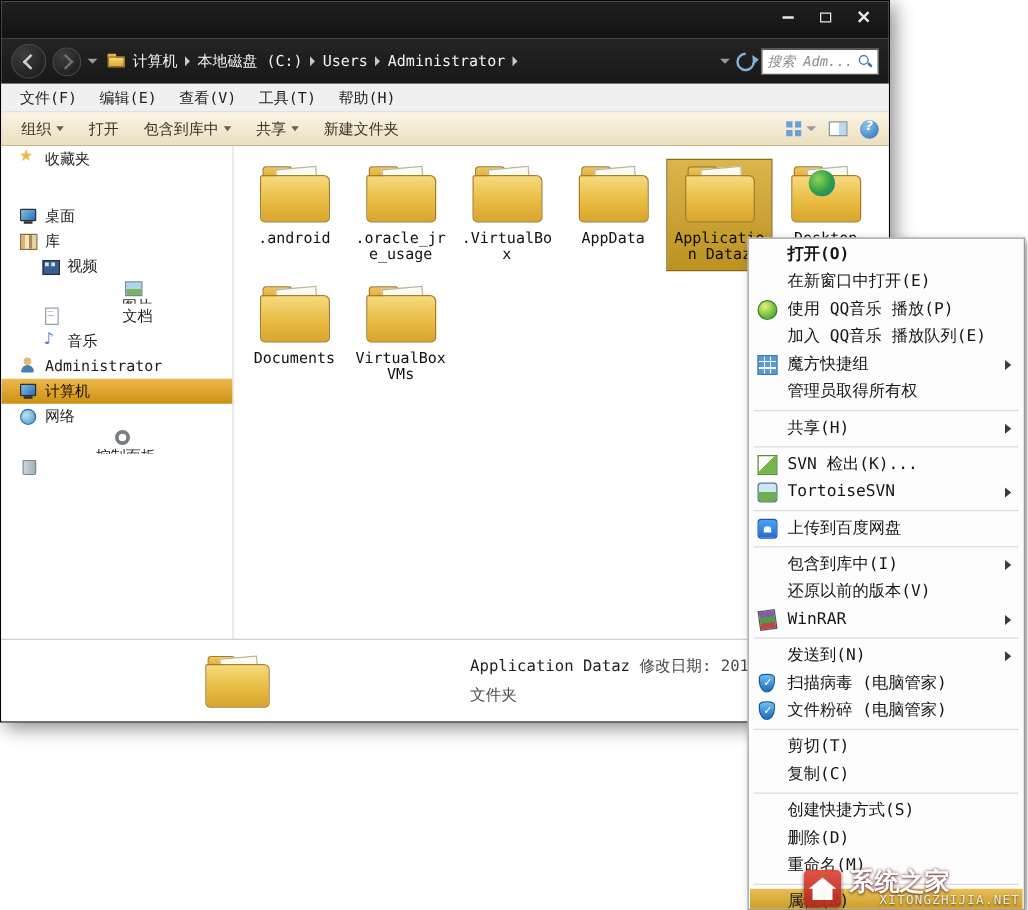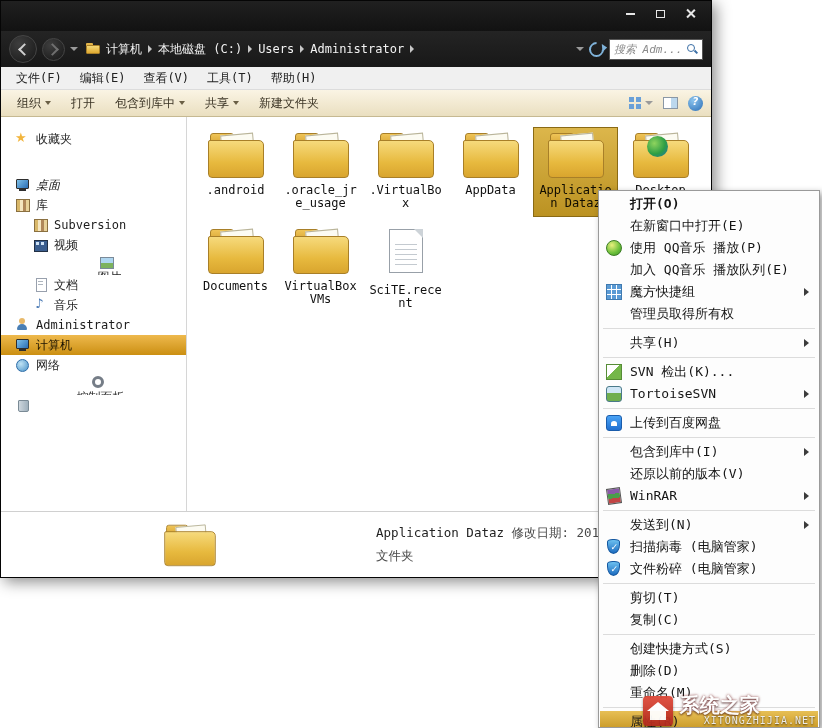--- a/index.html
+++ b/index.html
@@ -62,23 +62,23 @@
   .tool-btn .dd{width:0;height:0;border-left:3.5px solid transparent;border-right:3.5px solid transparent;border-top:4px solid #6a5f45;}
   .tool-right{display:flex;align-items:center;gap:10px;}
   .tool-ic{display:flex;align-items:center;gap:3px;cursor:default;}
   .grid-ic{position:relative;width:13px;height:13px;}
   .grid-ic::before{content:"";position:absolute;left:0;top:0;width:5px;height:5px;background:#6aa0d8;box-shadow:7px 0 0 #6aa0d8,0 7px 0 #6aa0d8,7px 7px 0 #6aa0d8;}
   .prev-ic{width:15px;height:12px;border:1px solid #8a97a5;background:linear-gradient(90deg,#fff 55%,#bcd8ee 45%);box-sizing:border-box;}
   .help-ic{width:15px;height:15px;border-radius:50%;background:radial-gradient(circle at 35% 30%,#8cc4ee,#2a6db5);position:relative;}
   .help-ic::after{content:"?";position:absolute;left:4.5px;top:0.5px;color:#fff;font-size:10px;font-weight:bold;font-family:"DejaVu Sans",sans-serif;}
   
   .content{flex:1;display:flex;min-height:0;}
-  .sidebar{width:186px;border-right:1px solid #d6d6d6;box-sizing:border-box;background:#fff;padding-top:12px;overflow:hidden;}
+  .sidebar{width:186px;border-right:1px solid #d6d6d6;box-sizing:border-box;background:#fff;padding-top:0;overflow:hidden;}
   .side-item{height:20px;display:flex;align-items:center;font-size:12px;color:#1d1d1d;white-space:nowrap;cursor:default;}
-  .side-item.gap{margin-top:26px;font-style:italic;}
+  .side-item.gap{margin-top:26px;}
   .side-item.selected{background:linear-gradient(180deg,#eeb94d,#cb8f12);color:#1a1200;}
   .slabel{overflow:hidden;text-overflow:ellipsis;}
   .sicon{display:inline-block;width:15px;height:14px;margin-right:6px;position:relative;flex:none;}
   .sicon.star::before{content:"★";position:absolute;left:0;top:-2px;color:#f2b53d;font-size:13px;font-family:"DejaVu Sans",sans-serif;}
   .sicon.desktop::before,.sicon.computer::before{content:"";position:absolute;left:1px;top:1px;width:11px;height:8px;background:linear-gradient(135deg,#7fc1e8,#2a6db5);border:1.5px solid #2e2e2e;border-radius:1px;}
   .sicon.desktop::after,.sicon.computer::after{content:"";position:absolute;left:4px;top:11px;width:7px;height:2px;background:#2e2e2e;}
   .sicon.library::before{content:"";position:absolute;left:1px;top:1px;width:12px;height:11px;border:1px solid #8a7040;background:linear-gradient(90deg,#d9b86a 0 3px,#f5e6c0 3px 6px,#b0885a 6px 9px,#e8d29a 9px 12px);}
   .sicon.video::before{content:"";position:absolute;left:1px;top:2px;width:12px;height:10px;background:#3b5e8f;border:1px solid #223044;}
   .sicon.video::after{content:"";position:absolute;left:3px;top:4px;width:3px;height:3px;background:#cfe2f5;box-shadow:5px 0 0 #cfe2f5;}
   .sicon.picture::before{content:"";position:absolute;left:1px;top:2px;width:12px;height:10px;border:1px solid #7a8a99;background:linear-gradient(180deg,#aed6f0 55%,#7cb25e 45%);}
@@ -236,32 +236,28 @@
           </div>
           <div class="side-item gap" style="padding-left: 14px;">
             <span class="sicon desktop"></span>
             <span class="slabel">桌面</span>
           </div>
           <div class="side-item" style="padding-left: 14px;">
             <span class="sicon library"></span>
             <span class="slabel">库</span>
           </div>
           <div class="side-item" style="padding-left: 32px;">
-            <span class="sicon library"></span>
-            <span class="slabel">Subversion</span>
-          </div>
-          <div class="side-item" style="padding-left: 32px;">
             <span class="sicon video"></span>
             <span class="slabel">视频</span>
           </div>
           <div class="side-item" style="padding-left: 32px; flex-direction: column;">
             <span class="sicon picture"></span>
             <span class="slabel">图片</span>
           </div>
-          <div class="side-item" style="padding-left: 32px;">
+          <div class="side-item" style="padding-left: 32px; gap: 44px;">
             <span class="sicon doc"></span>
             <span class="slabel">文档</span>
           </div>
           <div class="side-item" style="padding-left: 32px;">
             <span class="sicon music"></span>
             <span class="slabel">音乐</span>
           </div>
           <div class="side-item" style="padding-left: 14px;">
             <span class="sicon user"></span>
             <span class="slabel">Administrator</span>
@@ -341,26 +337,20 @@
             </div>
             <div class="flabel">Documents</div>
           </div>
           <div class="tile">
             <div class="ficon">
               <i class="tab"></i>
               <i class="paper"></i>
               <i class="fbody"></i>
             </div>
             <div class="flabel">VirtualBox VMs</div>
-          </div>
-          <div class="tile">
-            <div class="ficon">
-              <div class="file-page"></div>
-            </div>
-            <div class="flabel">SciTE.recent</div>
           </div>
         </div>
     </div>
 
     <div class="statusbar">
       <div class="status-icon ficon">
         <i class="tab"></i>
           <i class="paper"></i>
           <i class="fbody"></i>
       </div>

